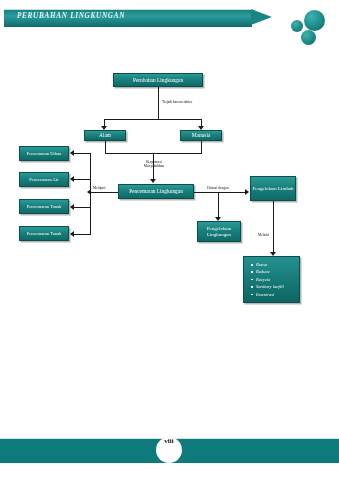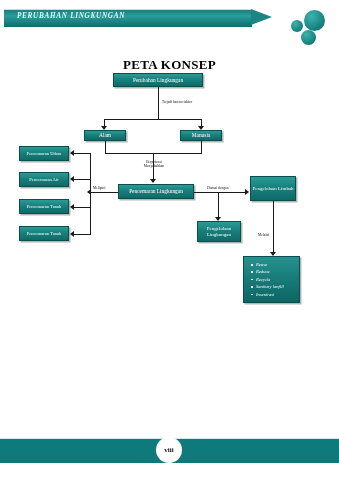--- a/index.html
+++ b/index.html
@@ -190,21 +190,20 @@
   }
   .footer-circle {
     position: absolute;
     left: 156px;
     top: 437px;
     width: 26px;
     height: 26px;
     border-radius: 50%;
     background: #ffffff;
     display: flex;
-    align-items: center;
     justify-content: center;
   }
   .footer-num {
     font-family: "Liberation Serif", serif;
     font-weight: bold;
     font-size: 7px;
     color: #111111;
   }
 </style>
 </head>
@@ -215,21 +214,20 @@
   <div class="banner-wrap">
     <div class="banner-body"></div>
     <div class="banner-arrow"></div>
     <div class="banner-text">PERUBAHAN LINGKUNGAN</div>
   </div>
 
   <div class="circ circ-lg"></div>
   <div class="circ circ-sm"></div>
   <div class="circ circ-md"></div>
 
-  <div class="page-title">PETA KONSEP</div>
 
   <div class="box" style="left:113px; top:73px; width:90px; height:14px; font-size:5.4px;">
     <span>Perubahan Lingkungan</span>
   </div>
 
   <div class="ln ln-v" style="left:158px; top:87px; height:32px;"></div>
   <div class="edge-label" style="left:162px; top:100px;">Terjadi karena faktor</div>
 
   <div class="ln ln-h" style="left:104px; top:119px; width:98px;"></div>
   <div class="ln ln-v" style="left:104px; top:119px; height:8px;"></div>

